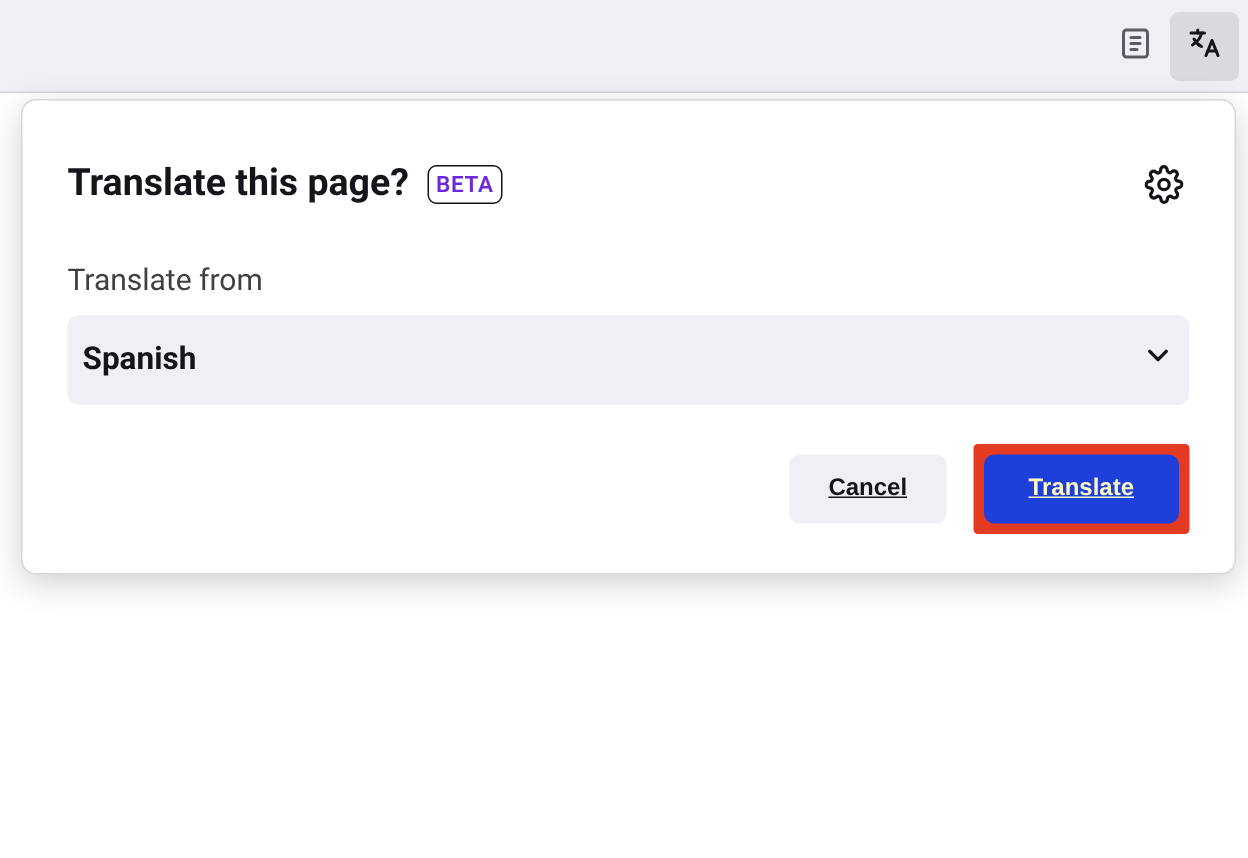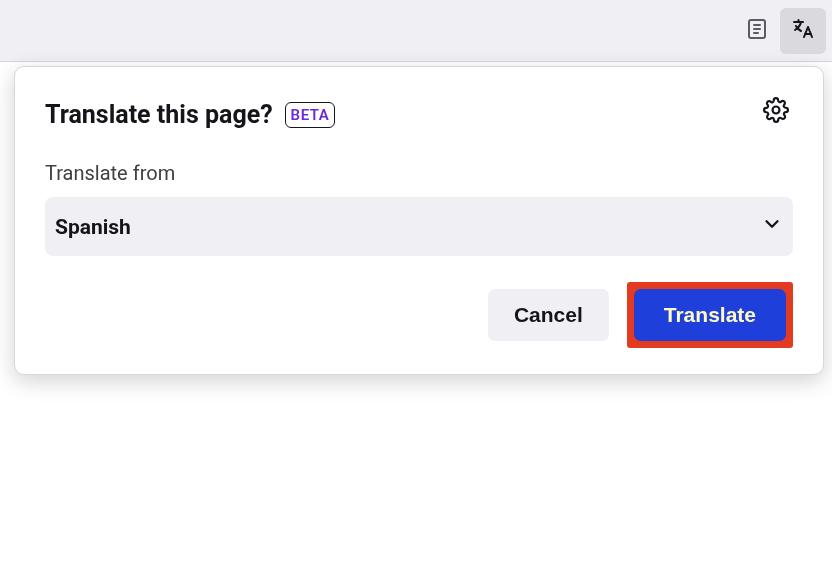--- a/index.html
+++ b/index.html
@@ -47,23 +47,24 @@
       left: 14px;
       right: 8px;
       background: #fff;
       border: 1px solid #d7d7db;
       border-radius: 10px;
       box-shadow: 0 6px 22px rgba(0,0,0,0.18);
       padding: 28px 30px 26px 30px;
     }
     .panel-header {
       display: flex;
-      align-items: flex-end;
+      align-items: flex-start;
       justify-content: space-between;
       margin-bottom: 32px;
+      margin-top: 13px;
     }
     .panel-title-wrap {
       display: flex;
       align-items: center;
       gap: 12px;
     }
     .panel-title {
       font-size: 25px;
       font-weight: 700;
       color: #15141a;
@@ -116,26 +117,27 @@
       height: 22px;
     }
     .button-row {
       display: flex;
       justify-content: flex-end;
       gap: 18px;
       margin-top: 26px;
       align-items: center;
     }
     .btn {
-      font-size: 21px;
+      font-size: 16px;
       font-weight: 700;
       padding: 14px 26px;
       border-radius: 7px;
       border: none;
       cursor: pointer;
+      text-decoration: underline;
     }
     .btn-cancel {
       background: #f0f0f4;
       color: #15141a;
     }
     .btn-primary-wrap {
       background: #e23b22;
       padding: 7px;
       border-radius: 3px;
     }

